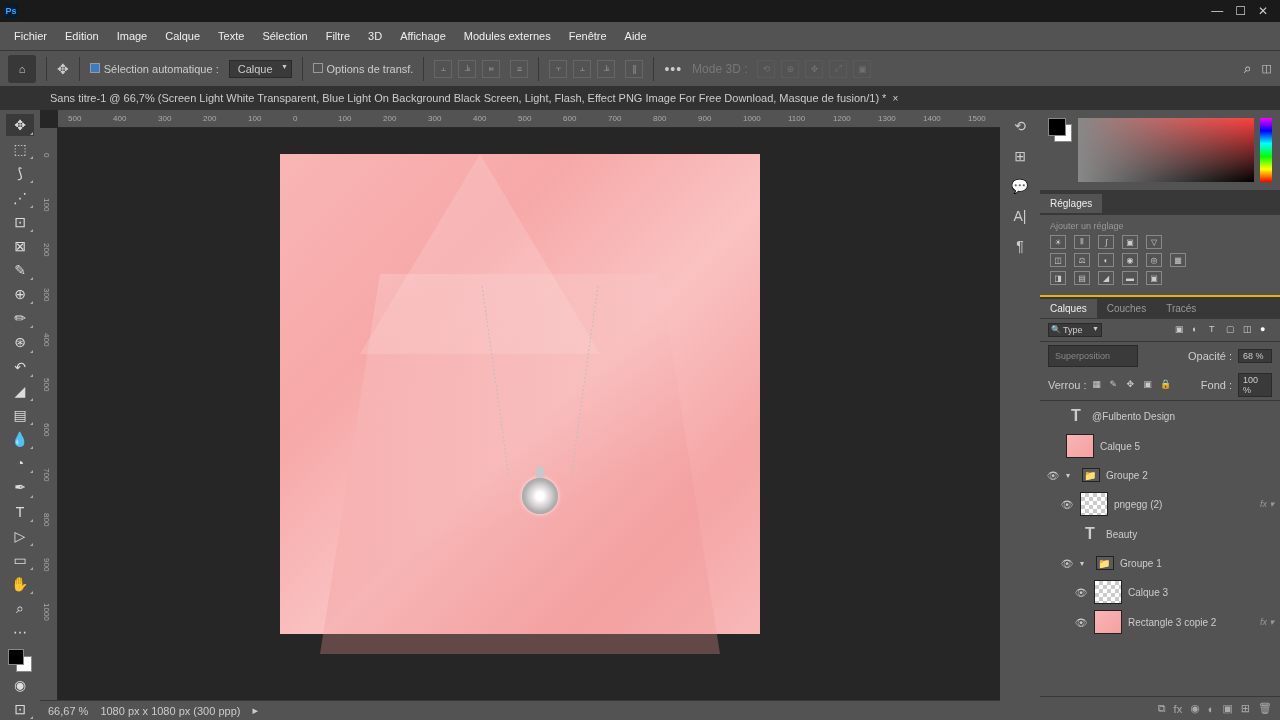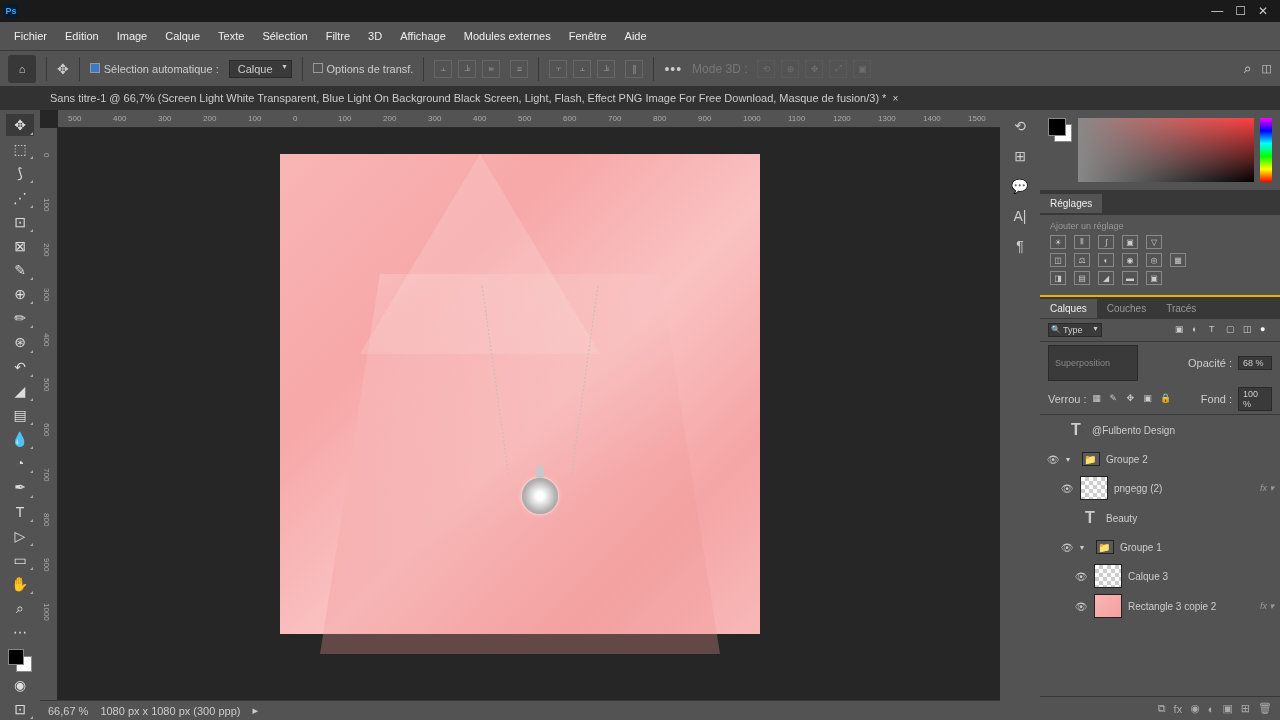--- a/index.html
+++ b/index.html
@@ -66,21 +66,21 @@
 .adj-icon{width:16px;height:14px;border:1px solid #888;font-size:8px;display:flex;align-items:center;justify-content:center}
 .layers-panel{flex:1;border-top:2px solid #eab308;display:flex;flex-direction:column}
 .layer-tabs{display:flex;background:#383838;height:22px;align-items:center}
 .layer-opts{padding:4px 8px;display:flex;align-items:center;gap:8px;border-bottom:1px solid #383838}
 .type-dd{background:#3a3a3a;padding:1px 18px 1px 14px;border:1px solid #2a2a2a;font-size:9px;position:relative}
 .type-dd::before{content:'🔍';position:absolute;left:2px;top:1px;font-size:8px}
 .type-dd::after{content:'▾';position:absolute;right:3px;top:0;font-size:8px}
 .filter-icons{display:flex;gap:5px;margin-left:auto}
 .fi{width:12px;height:12px;font-size:9px}
 .blend-row{padding:3px 8px;display:flex;align-items:center;gap:6px;font-size:9px;color:#888}
-.blend-dd{background:#3a3a3a;padding:12px 6px;border:1px solid #2a2a2a;font-size:9px;color:#888;flex:0 0 90px}
+.blend-dd{background:#3a3a3a;padding:5px 6px;border:1px solid #2a2a2a;font-size:9px;color:#888;flex:0 0 90px}
 .op-val{background:#3a3a3a;padding:1px 4px;border:1px solid #2a2a2a;font-size:9px;width:34px}
 .lock-row{padding:3px 8px;display:flex;align-items:center;gap:6px;font-size:9px;border-bottom:1px solid #383838}
 .lock-icons{display:flex;gap:5px}
 .li{width:12px;height:12px;font-size:9px}
 .layer-list{flex:1;overflow-y:auto}
 .layer{display:flex;align-items:center;padding:3px 6px;gap:6px;min-height:28px}
 .eye{width:14px;font-size:10px;text-align:center}
 .arrow{width:10px;font-size:8px}
 .thumb{width:28px;height:24px;background:#888;border:1px solid #222}
 .thumb.pink{background:linear-gradient(135deg,#f9b5b5,#f5a0a0)}
@@ -157,21 +157,21 @@
     <div class="opt-icon">▣</div>
   </div>
   <div class="right-opts">
     <span style="font-size:14px">⌕</span>
     <span>◫</span>
   </div>
 </div>
 
 <div class="doctab-row">
   <div class="doctab">
-    <span>Sans titre-1 @ 66,7% (Screen Light White Transparent, Blue Light On Background Black Screen, Light, Flash, Effect PNG Image For Free Download, Masque de fusion/3) *</span>
+    <span>Sans titre-1 @ 66,7% (Screen Light White Transparent, Blue Light On Background Black Screen, Light, Flash, Effect PNG Image For Free Download, Masque de fusion/1) *</span>
     <span class="x">×</span>
   </div>
 </div>
 
 <div class="main">
   <div class="toolbar">
     <div class="tool active">✥<span class="corner"></span></div>
     <div class="tool">⬚<span class="corner"></span></div>
     <div class="tool">⟆<span class="corner"></span></div>
     <div class="tool">⋰<span class="corner"></span></div>
@@ -337,20 +337,25 @@
         <span style="margin-left:auto">Fond :</span>
         <div class="op-val">100 %</div>
       </div>
       <div class="layer-list" id="layer-list">
           <div class="layer">
             <span class="eye"></span>
             <div class="thumb txt">T</div>
             <span class="lname">@Fulbento Design</span>
           </div>
           <div class="layer">
+            <span class="eye"></span>
+            <div class="thumb pink"></div>
+            <span class="lname">Calque 5</span>
+          </div>
+          <div class="layer">
             <span class="eye">👁</span>
             <span class="arrow">▾</span>
             <div class="thumb folder">📁</div>
             <span class="lname">Groupe 2</span>
           </div>
           <div class="layer indent1">
             <span class="eye">👁</span>
             <div class="thumb checker"></div>
             <span class="lname">pngegg (2)</span>
             <span class="fx">fx ▾</span>

